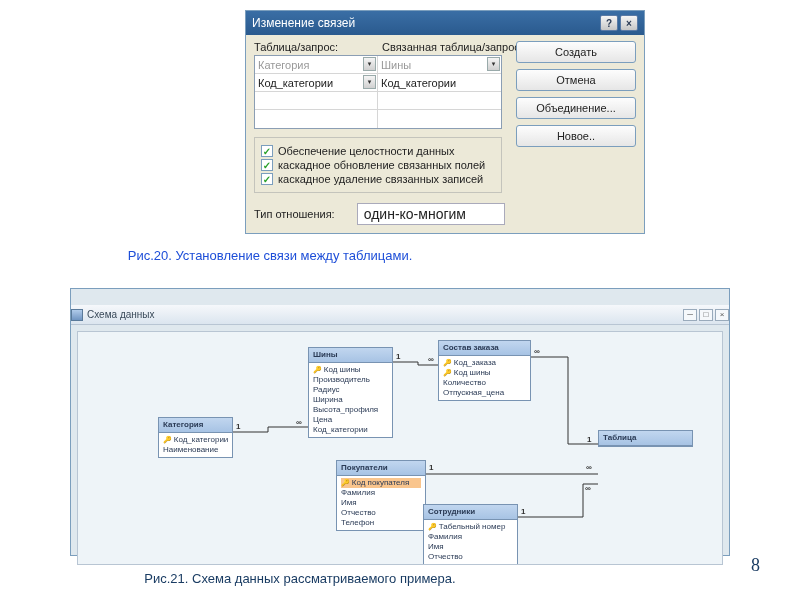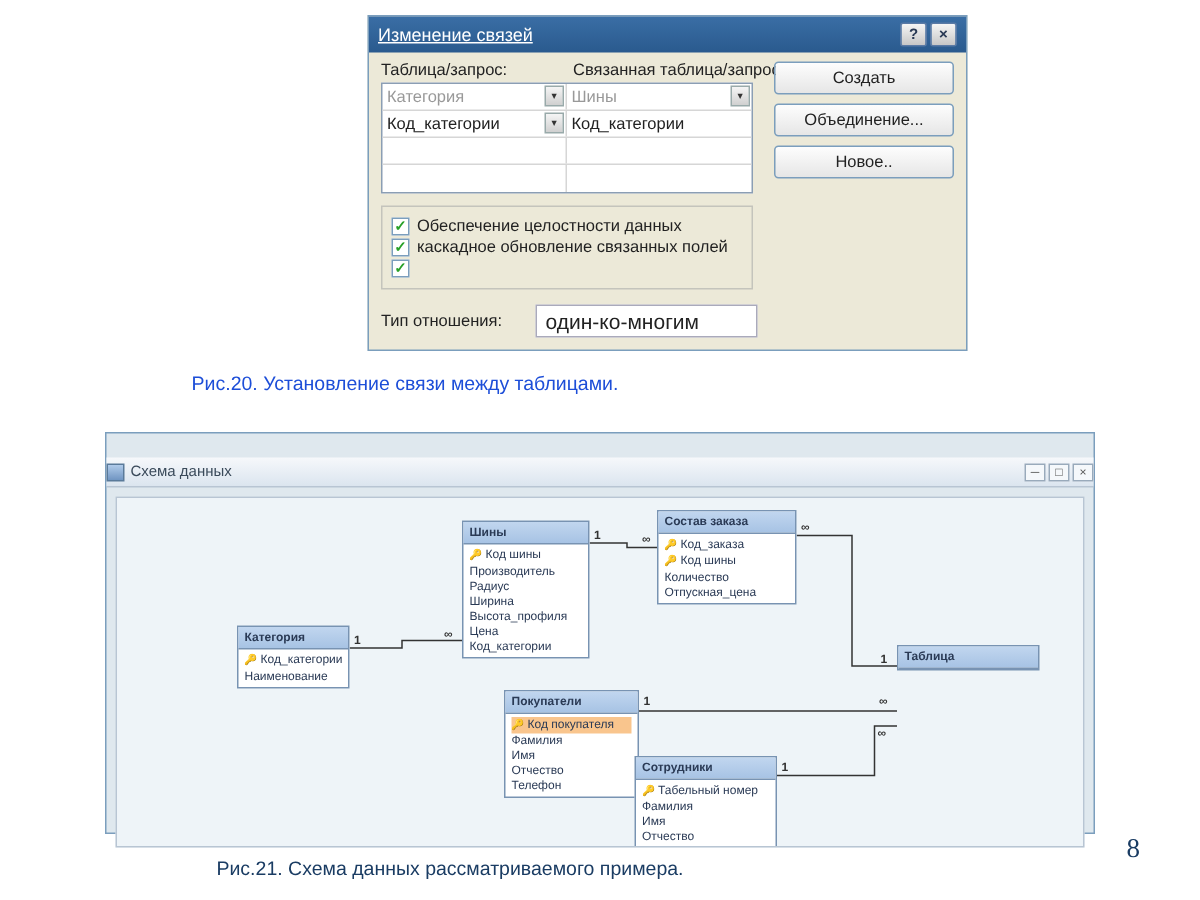--- a/index.html
+++ b/index.html
@@ -25,21 +25,21 @@
   .dialog-title {
     height: 24px;
     background: linear-gradient(#3a6ea5, #2a5a8e);
     color: #fff;
     font-size: 12px;
     padding: 4px 6px;
     display: flex;
     align-items: center;
     justify-content: space-between;
   }
-  .dialog-title-text { font-weight: normal; text-decoration: underline; }
+  .dialog-title-text { font-weight: normal; }
   .dialog-title-ctl { display: flex; gap: 2px; }
   .ctlbtn {
     width: 18px; height: 16px;
     background: linear-gradient(#f5f5f5,#c7c7c7);
     border: 1px solid #5a7aa5;
     border-radius: 2px;
     display: flex; align-items: center; justify-content: center;
     font-size: 10px; color: #2a3a55; font-weight: bold;
   }
   .dialog-body {
@@ -314,30 +314,32 @@
       <div class="chk">
         <div class="chk-box">✓</div>
         <span>Обеспечение целостности данных</span>
       </div>
       <div class="chk">
         <div class="chk-box">✓</div>
         <span>каскадное обновление связанных полей</span>
       </div>
       <div class="chk">
         <div class="chk-box">✓</div>
+        <span>каскадное удаление связанных записей</span>
       </div>
     </div>
 
     <div class="reltype-row">
       <span>Тип отношения:</span>
       <div class="reltype-box">один-ко-многим</div>
     </div>
 
     <div class="buttons-col">
       <div class="btn">Создать</div>
+      <div class="btn">Отмена</div>
       <div class="btn">Объединение...</div>
       <div class="btn">Новое..</div>
     </div>
   </div>
 </div>
 
 <div class="caption1">Рис.20. Установление связи между таблицами.</div>
 
 <div class="schema">
   <div class="schema-title">

